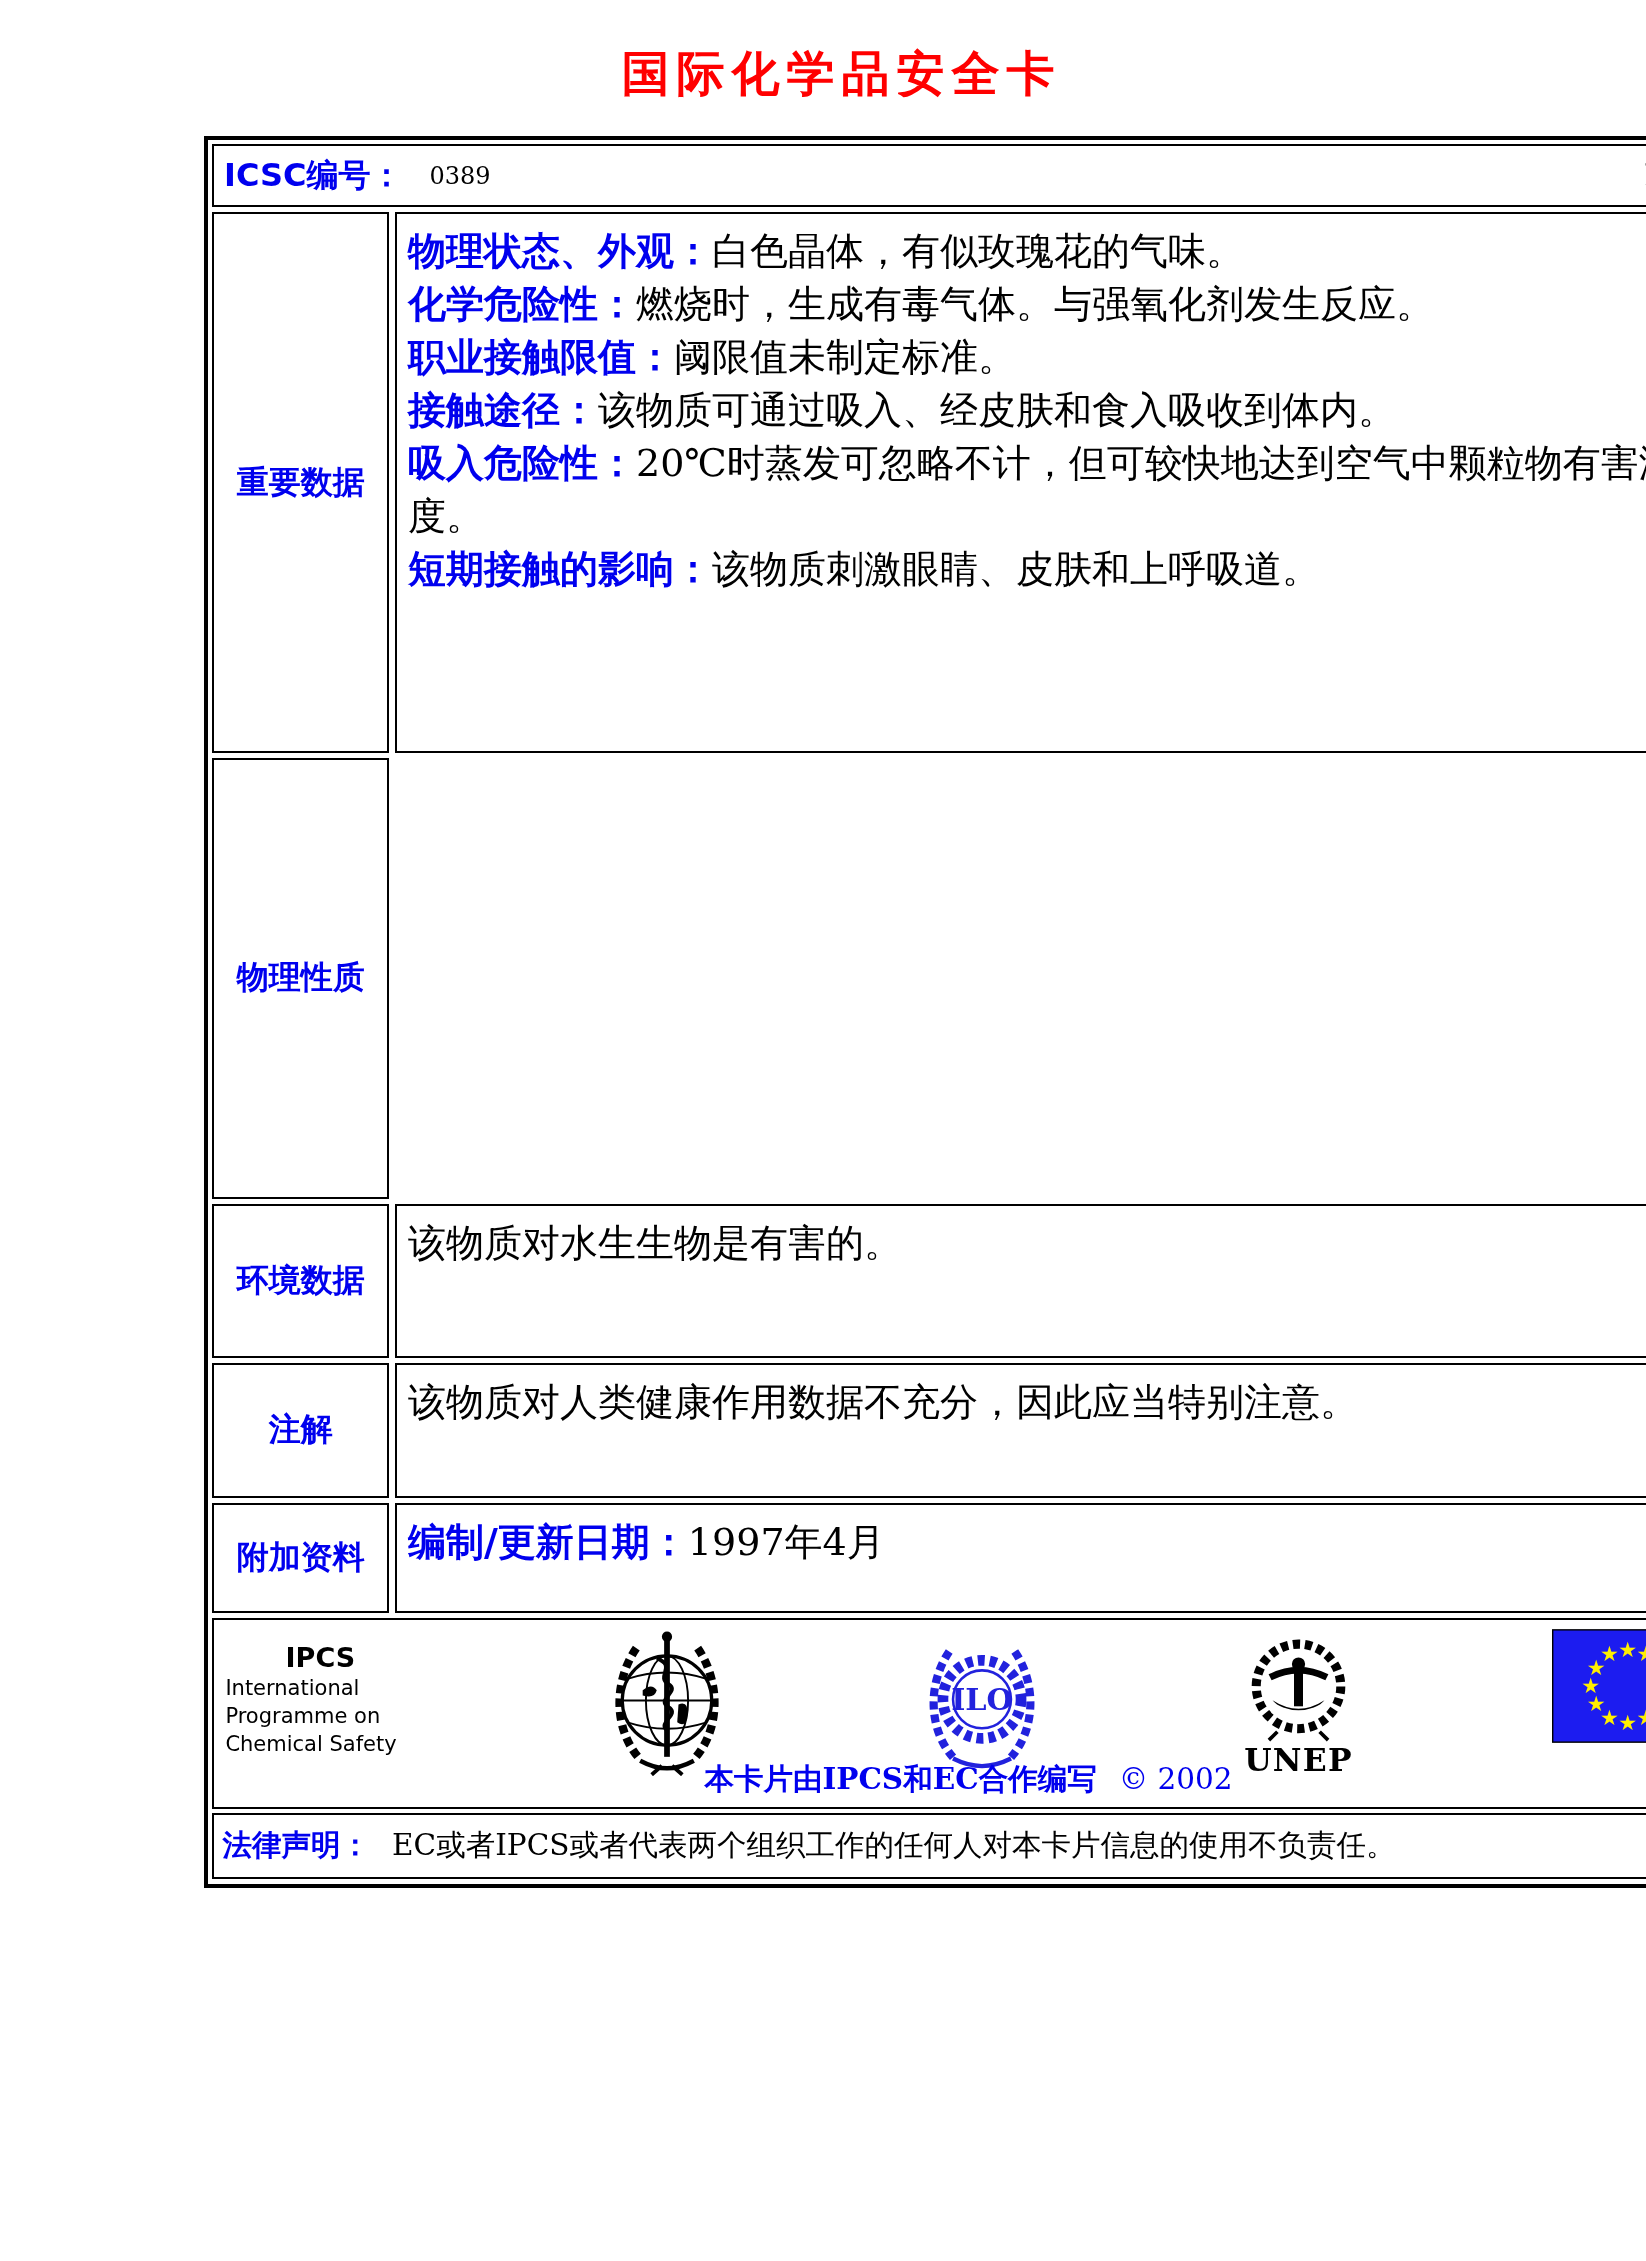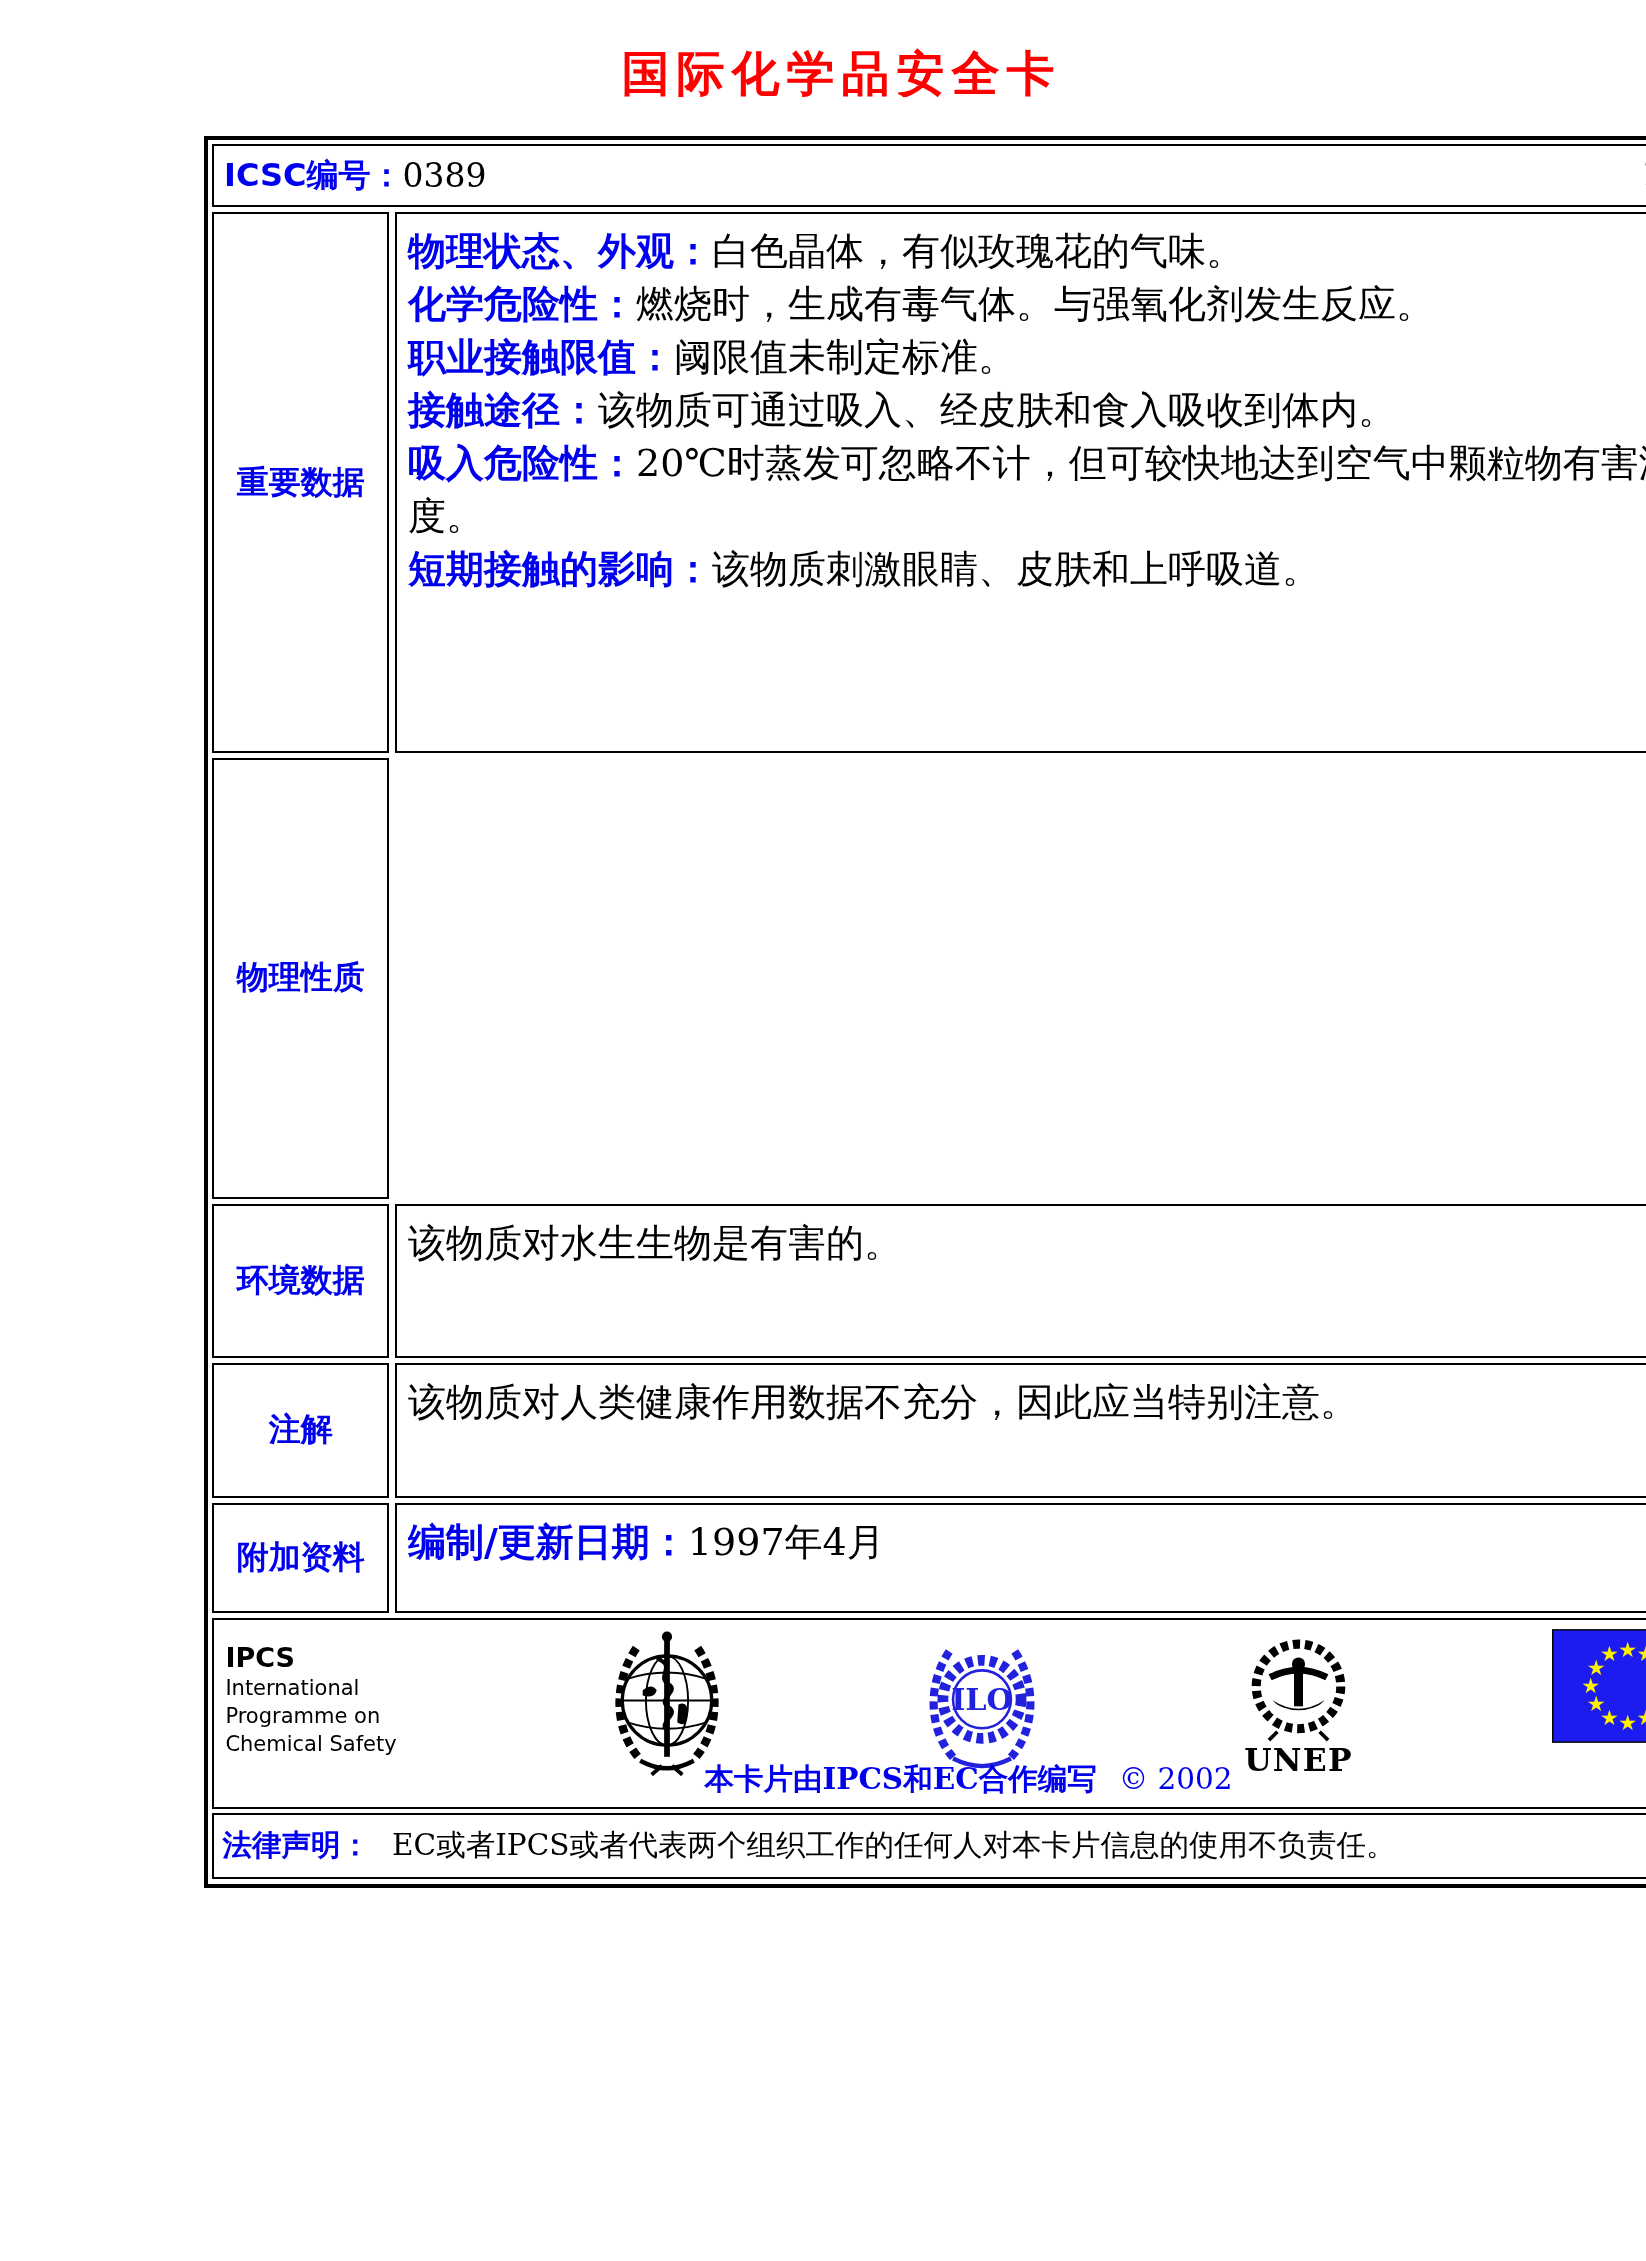--- a/index.html
+++ b/index.html
@@ -21,21 +21,21 @@
     border:4.2px solid #000; padding:4.2px; background:#fff;
   }
   .row { margin-bottom:4.9px; }
   .row:last-child { margin-bottom:0; }
   .box { border:2.1px solid #000; background:#fff; }
   
   .hdr { height:63px; display:flex; align-items:center; padding:0 9.8px; }
   .blue  { color:#0000ee; font-weight:bold; }
   .serif { font-family:"DejaVu Serif", serif; }
   .hdr .lbl { font-size:32px; }
-  .hdr .val { font-size:33px; margin-left:0; }
+  .hdr .val { font-size:24px; margin-left:27px; }
   .hdr .spacer { flex:1; }
   .hdr .chem { font-size:34px; }
   
   .two { display:flex; gap:5.6px; align-items:stretch; }
   .side {
     width:177px; flex:none; display:flex; align-items:center; justify-content:center;
     font-size:32px; text-align:center; padding:5.6px;
   }
   .content { flex:1; padding:11.2px 12.6px 14px 11.2px; }
   .line { font-size:38px; line-height:53px; font-family:"DejaVu Serif", serif; }
@@ -46,21 +46,21 @@
   .h-env       { min-height:154px; }
   .h-notes     { min-height:135px; }
   .h-extra     { min-height:110px; }
   
   .logos {
     height:191px; position:relative;
     display:flex; align-items:flex-start; justify-content:space-between;
     padding:9.8px 18px 0 11.2px;
   }
   .ipcs-block { width:190px; padding-top:12.6px; }
-  .ipcs-title { font-size:27px; font-weight:bold; line-height:32px; }
+  .ipcs-title { font-size:27px; font-weight:bold; line-height:32px;text-align:center; }
   .ipcs-line  { font-size:21px; line-height:28px; }
   .logo { flex:none; }
   .caption {
     position:absolute; left:0; bottom:7px; width:100%; text-align:center;
     font-size:29.5px; color:#0000ee;
   }
   .caption .cap-main { font-family:"DejaVu Serif", serif; font-weight:bold; }
   .caption .cap-copy { font-family:"DejaVu Serif", serif; font-weight:normal; margin-left:12.6px; }
   
   .legal { min-height:66px; display:flex; align-items:center; padding:5.6px 8.4px; }

